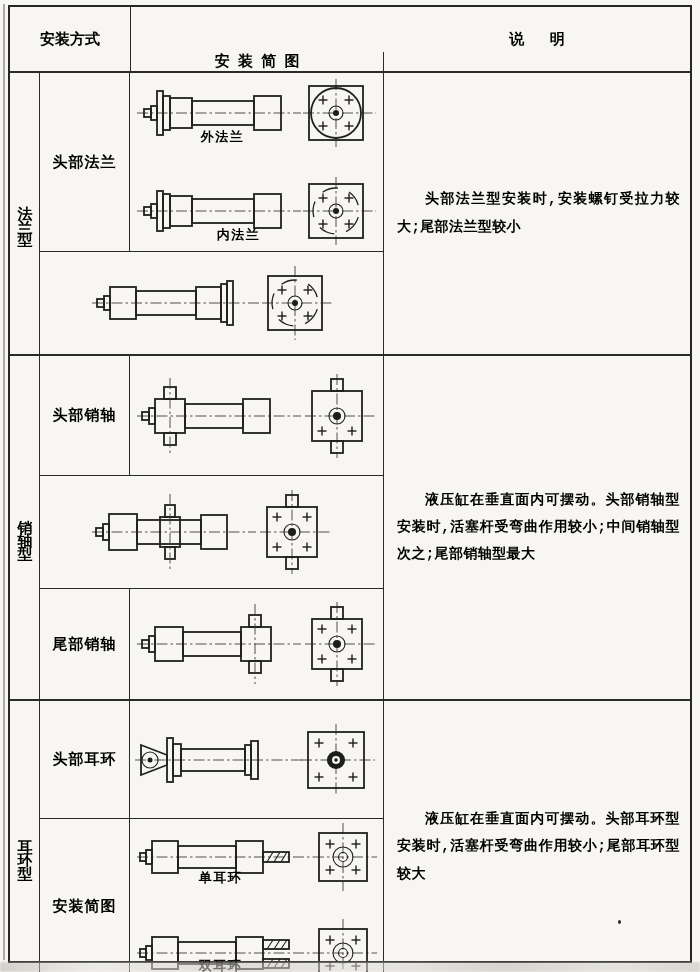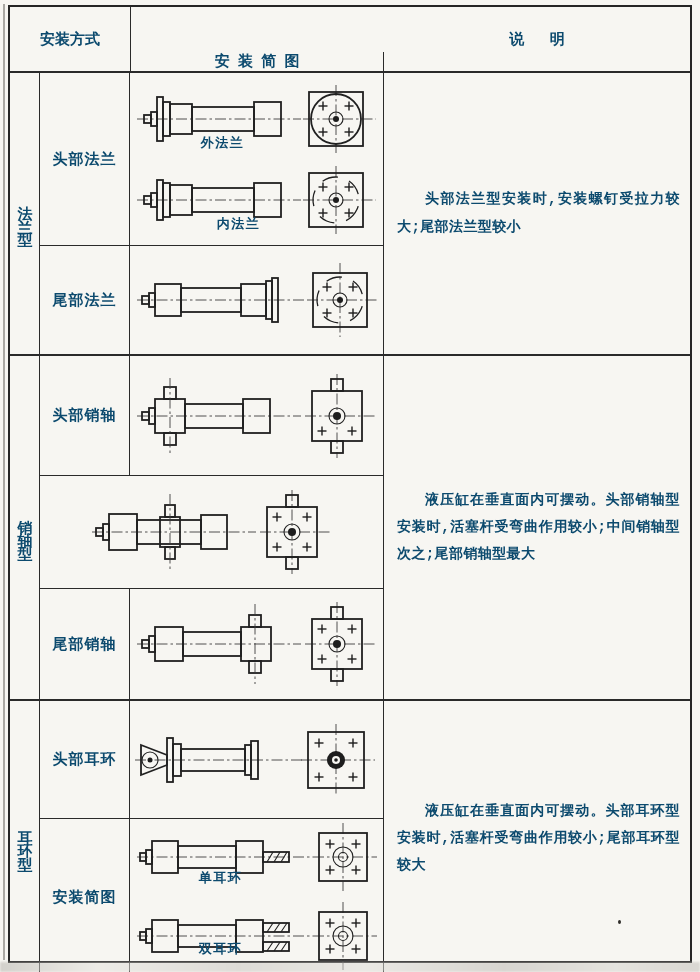--- a/index.html
+++ b/index.html
@@ -1,35 +1,35 @@
 <!DOCTYPE html>
 <html><head>
 <meta charset="utf-8">
 <style>
   html,body{margin:0;padding:0;}
   body{width:700px;height:972px;background:#e9e7e2;font-family:"Liberation Serif","DejaVu Serif",serif;}
-  .page{position:relative;width:700px;height:972px;background:#f7f6f2;overflow:hidden;color:#0c4a6e;}
+  .page{position:relative;width:700px;height:972px;background:#f7f6f2;overflow:hidden;color:#000000;}
   .tbl{position:absolute;left:8px;top:5px;width:684px;height:958px;border:2px solid #262626;
        display:flex;flex-direction:column;box-sizing:border-box;background:#f7f6f2;}
   .hdr{display:flex;flex:0 0 37px;border-bottom:2px solid #2a2a2a;}
   .hdr-cell{display:flex;align-items:center;justify-content:center;font-size:15px;font-weight:600;box-sizing:border-box;}
   .hc1{width:121px;border-right:1.6px solid #2a2a2a;}
   .hc2{width:253px;border-right:1.6px solid #2a2a2a;letter-spacing:.55em;text-indent:.55em;margin-top:45px;}
   .hc3{flex:1;letter-spacing:1.7em;text-indent:1.7em;}
   .section{display:flex;box-sizing:border-box;}
   .sec-b{border-bottom:2px solid #2a2a2a;}
   .group-cell{width:30px;border-right:1.6px solid #2a2a2a;display:flex;align-items:center;justify-content:center;box-sizing:border-box;}
   .vlabel{writing-mode:vertical-lr;text-orientation:upright;letter-spacing:13px;font-size:15px;font-weight:600;}
   .mid{width:344px;display:flex;flex-direction:column;box-sizing:border-box;}
   .subrow{display:flex;box-sizing:border-box;}
   .subrow.rb{border-bottom:1.6px solid #2a2a2a;}
   .label-cell{width:90px;border-right:1.6px solid #2a2a2a;display:flex;align-items:center;justify-content:center;
               font-size:15px;font-weight:600;letter-spacing:1px;box-sizing:border-box;}
   .diag-cell{flex:1;border-right:1.6px solid #2a2a2a;display:flex;flex-direction:column;align-items:center;justify-content:center;
-             gap:1px;box-sizing:border-box;overflow:hidden;}
+             gap:18px;box-sizing:border-box;overflow:hidden;}
   .desc-cell{flex:1;display:flex;align-items:center;box-sizing:border-box;padding:0 10px 0 13px;font-family:Liberation Mono, monospace;}
   .desc-cell p{margin:0;font-size:14px;font-weight:600;line-height:1.95;text-indent:2em;text-align:justify;letter-spacing:.4px;}
   .dwrap{position:relative;flex:0 0 auto;line-height:0;}
   .cap{position:absolute;font-size:13px;font-weight:600;letter-spacing:1.5px;white-space:nowrap;transform:translateX(-50%);line-height:1.1;}
   svg .ln{fill:none;stroke:#202020;stroke-width:1.8;}
   svg .th{fill:none;stroke:#202020;stroke-width:1.1;}
   svg .cl{fill:none;stroke:#3c3c3c;stroke-width:.9;stroke-dasharray:11 3 2.5 3;}
   svg .dash{fill:none;stroke:#202020;stroke-width:1.3;stroke-dasharray:16 12;}
   svg .fd{fill:#1d1d1d;stroke:none;}
   svg .fp{fill:#f7f6f2;stroke:none;}
@@ -111,21 +111,20 @@
                 <use href="#pl" x="188" y="27"></use>
                   <use href="#pl" x="214" y="27"></use>
                   <use href="#pl" x="188" y="53"></use>
                   <use href="#pl" x="214" y="53"></use>
               </svg>
               <span class="cap" style="left:104px;top:57px">内法兰</span>
             </div>
           </div>
         </div>
         <div class="subrow" style="flex:1">
-          <div class="label-cell">尾部法兰</div>
           <div class="diag-cell">
             <div class="dwrap">
               <svg width="244" height="90" viewBox="0 0 244 90">
                 <line class="cl" x1="2" y1="45" x2="170" y2="45"></line>
                 <rect class="ln" x="7" y="41" width="7" height="8"></rect>
                   <rect class="ln" x="14" y="38" width="6" height="14"></rect>
                 <rect class="ln" x="20" y="29" width="26" height="32"></rect>
                 <rect class="ln" x="46" y="33" width="60" height="24"></rect>
                 <rect class="ln" x="106" y="29" width="25" height="32"></rect>
                 <rect class="ln" x="131" y="26" width="6" height="38"></rect>

